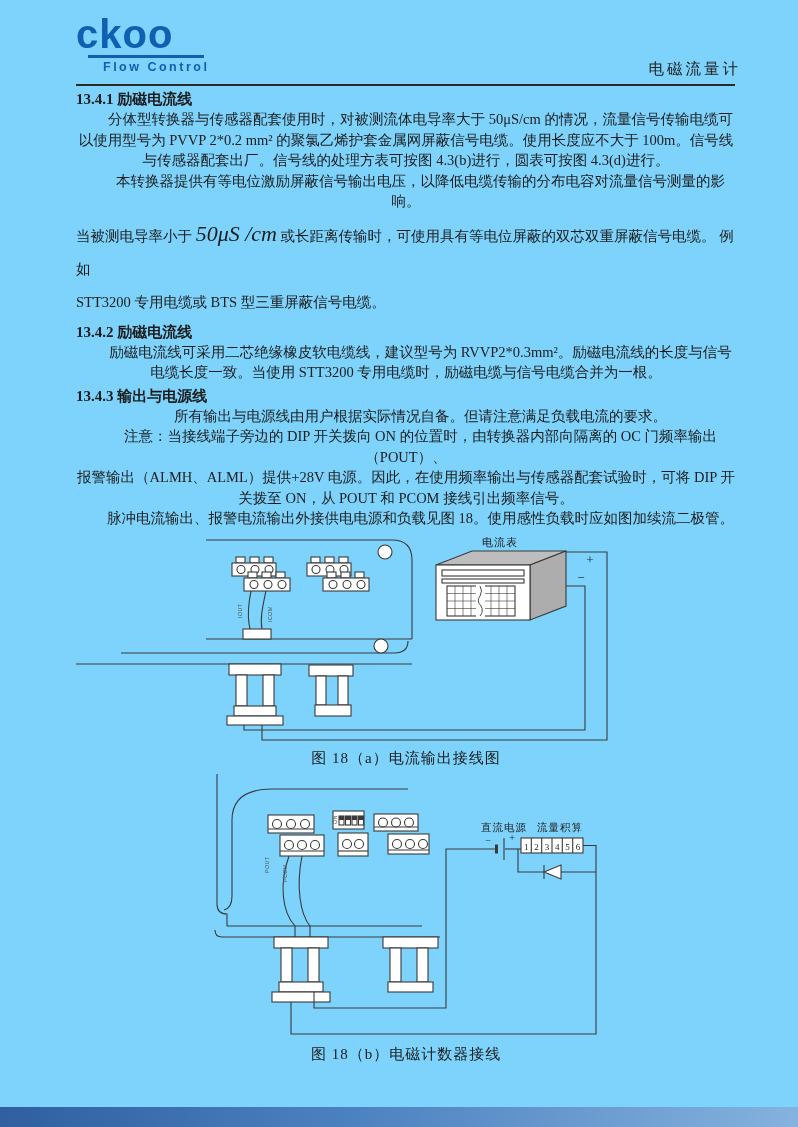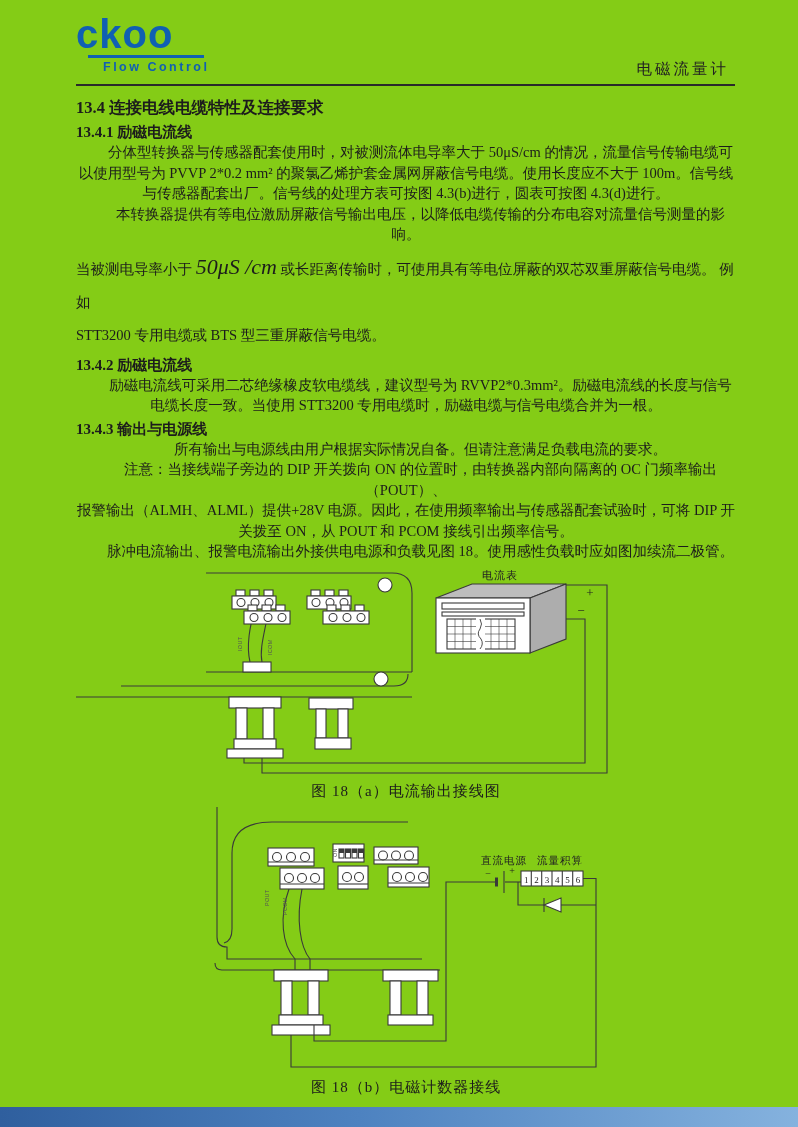--- a/index.html
+++ b/index.html
@@ -1,37 +1,37 @@
 <!DOCTYPE html>
 <html><head>
 <meta charset="utf-8">
 <style>
   * { margin:0; padding:0; box-sizing:border-box; }
   html,body { background:#888; }
   .page{
     position:relative; width:798px; height:1127px; margin:0 auto;
-    background:#84cc16; overflow:hidden;
+    background:#7dd3fc; overflow:hidden;
     font-family:"Liberation Serif","DejaVu Serif",serif;
     color:#1c1c1c;
   }
   
   .header{ position:relative; height:86px; padding:0 63px 0 76px; }
   .logo-word{
     font-family:"Liberation Sans","DejaVu Sans",sans-serif;
     font-weight:bold; font-size:40px; line-height:40px; letter-spacing:1px;
     color:#1060b2; padding-top:14px;
   }
   .logo-underline{ width:116px; height:3px; background:#1060b2; margin:1px 0 2px 12px; }
   .logo-sub{
     font-family:"Liberation Sans","DejaVu Sans",sans-serif;
     font-weight:bold; font-size:12.5px; letter-spacing:2.5px;
     color:#1060b2; margin-left:27px;
   }
   .doc-title{
-    position:absolute; right:69px; bottom:6px;
+    position:absolute; right:57px; bottom:6px;
     font-size:15.5px; letter-spacing:3px; color:#222;margin-top:32px;
   }
   .header-rule{ position:absolute; left:76px; right:63px; bottom:0; height:0; border-bottom:2px solid #2a2a2a; }
   
   .content{ padding:0 62px 0 76px; }
   .h1{ font-size:16.5px; font-weight:bold; line-height:22px; margin-top:11px; }
   .h2{ font-size:15px;  font-weight:bold; line-height:19px; margin-top:4px; }
   .para{ font-size:14.5px; line-height:20.5px; white-space:pre-line; text-indent:2em;text-align:center; }
   .para-wide{ font-size:14.5px; line-height:33px; margin-top:5px; }
   .math{ font-style:italic; font-size:22px; font-family:"Liberation Serif","DejaVu Serif",serif; }
@@ -58,21 +58,20 @@
   <div class="header">
     <div class="logo-word">ckoo</div>
     <div class="logo-underline"></div>
     <div class="logo-sub">Flow Control</div>
     <div class="doc-title">电磁流量计</div>
     <div class="header-rule"></div>
   </div>
 
   <div class="content">
 
-    <div class="h1">13.4  连接电线电缆特性及连接要求</div>
 
     <div class="h2">13.4.1 励磁电流线</div>
     <div class="para">分体型转换器与传感器配套使用时，对被测流体电导率大于 50μS/cm 的情况，流量信号传输电缆可
 以使用型号为 PVVP 2*0.2 mm² 的聚氯乙烯护套金属网屏蔽信号电缆。使用长度应不大于 100m。信号线
 与传感器配套出厂。信号线的处理方表可按图 4.3(b)进行，圆表可按图 4.3(d)进行。</div>
     <div class="para">本转换器提供有等电位激励屏蔽信号输出电压，以降低电缆传输的分布电容对流量信号测量的影响。</div>
     <div class="para-wide">
       <div><span>当被测电导率小于 </span><span class="math">50μS /cm</span><span> 或长距离传输时，可使用具有等电位屏蔽的双芯双重屏蔽信号电缆。 例如</span></div>
       <div>STT3200 专用电缆或 BTS 型三重屏蔽信号电缆。</div>
     </div>

